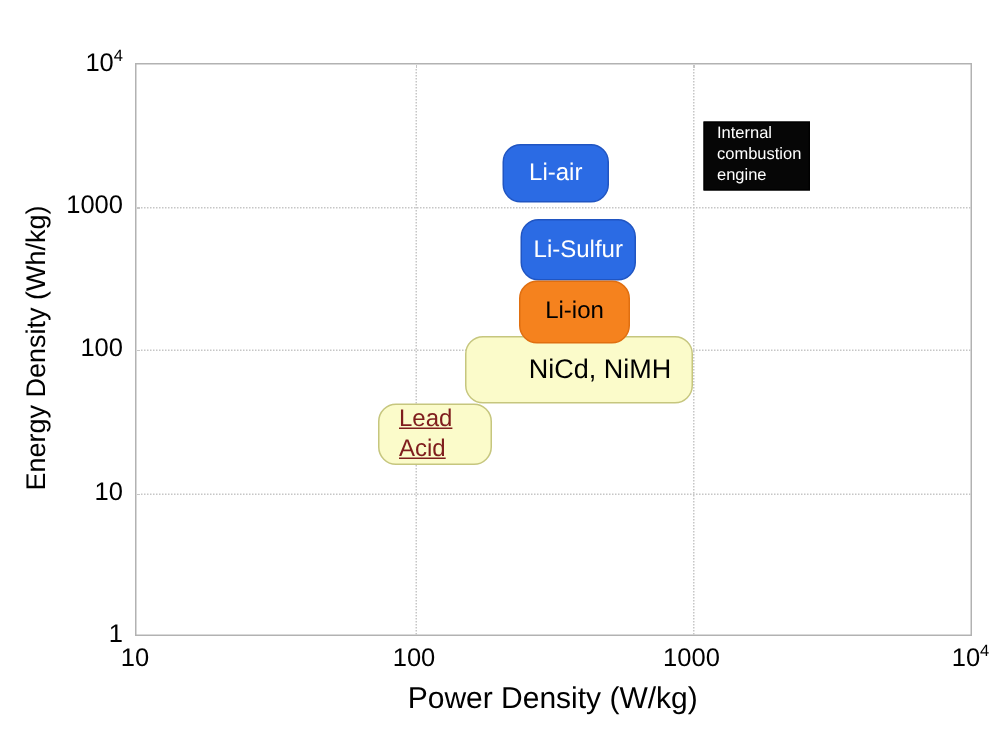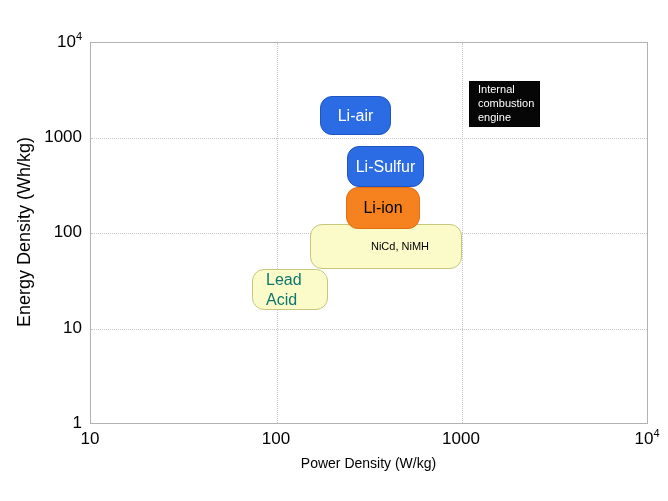--- a/index.html
+++ b/index.html
@@ -15,39 +15,39 @@
   .gl-v { top:0; width:0; height:100%; border-left:1px dotted #c6c6c6; }
   .gl-h { left:0; height:0; width:100%; border-top:1px dotted #c6c6c6; }
   .gl-v1 { left:186px; } .gl-v2 { left:371px; }
   .gl-h1 { top:95px; } .gl-h2 { top:190px; } .gl-h3 { top:286px; }
 
   .region {
     position:absolute; display:flex; align-items:center; justify-content:center;
     border-radius:12px; font-size:16px; text-align:center; line-height:1.2;
     white-space:pre-line; box-sizing:border-box;
   }
-  .r-li-air     { left:229px; top:53px;  width:71px;  height:39px; background:#2b6be4; border:1px solid #2055c2; color:#ffffff; }
+  .r-li-air     { left:244px; top:53px;  width:71px;  height:39px; background:#2b6be4; border:1px solid #2055c2; color:#ffffff; }
   .r-li-sulfur  { left:256px; top:103px;  width:77px;  height:41px; background:#2b6be4; border:1px solid #2055c2; color:#ffffff; }
-  .r-nicd       { left:219px; top:181px; width:152px; height:45px; background:#fbfbca; border:1px solid #c6c67e; color:#000000; font-size:11px;padding-left:28px; }
+  .r-nicd       { left:219px; top:181px; width:152px; height:45px; background:#fbfbca; border:1px solid #c6c67e; color:#000000; font-size:18px;padding-left:28px; }
   .r-li-ion     { left:255px; top:144px; width:74px;  height:42px; background:#f5821e; border:1px solid #e06f10; color:#000000; }
-  .r-lead-acid  { left:161px; top:226px; width:76px;  height:41px; background:#fbfbca; border:1px solid #c6c67e; color:#0f766e;
-                  justify-content:flex-start; padding-left:13px; text-align:left; }
+  .r-lead-acid  { left:161px; top:226px; width:76px;  height:41px; background:#fbfbca; border:1px solid #c6c67e; color:#7f1d1d;
+                  justify-content:flex-start; padding-left:13px; text-align:left;text-decoration:underline; }
   .r-ice        { left:378px; top:38px;  width:71px;  height:46px; background:#060606; border:1px solid #000000; color:#ffffff;
                   font-size:11px; justify-content:flex-start; padding-left:8px; text-align:left; line-height:1.25; border-radius:0; }
 
   .tick { position:absolute; font-size:17px; }
   .tick sup { font-size:11px; line-height:0; }
   .ytick { left:8px; width:74px; height:20px; line-height:20px; text-align:right; }
   .yt0 { top:32px; } .yt1 { top:127px; } .yt2 { top:222px; } .yt3 { top:318px; } .yt4 { top:413px; }
   .xtick { top:429px; width:60px; text-align:center; }
   .xt0 { left:60px; } .xt1 { left:246px; } .xt2 { left:431px; } .xt3 { left:617px; }
 
   .x-title {
     position:absolute; left:90px; top:455px; width:557px;
-    text-align:center; font-size:14px;
+    text-align:center; font-size:20px;
   }
   .y-title {
     position:absolute; left:14px; top:422px; width:380px; height:22px;
     transform-origin:0 0; transform:rotate(-90deg);
     text-align:center; font-size:18px; white-space:nowrap;
   }
 </style>
 </head>
 <body>
 

